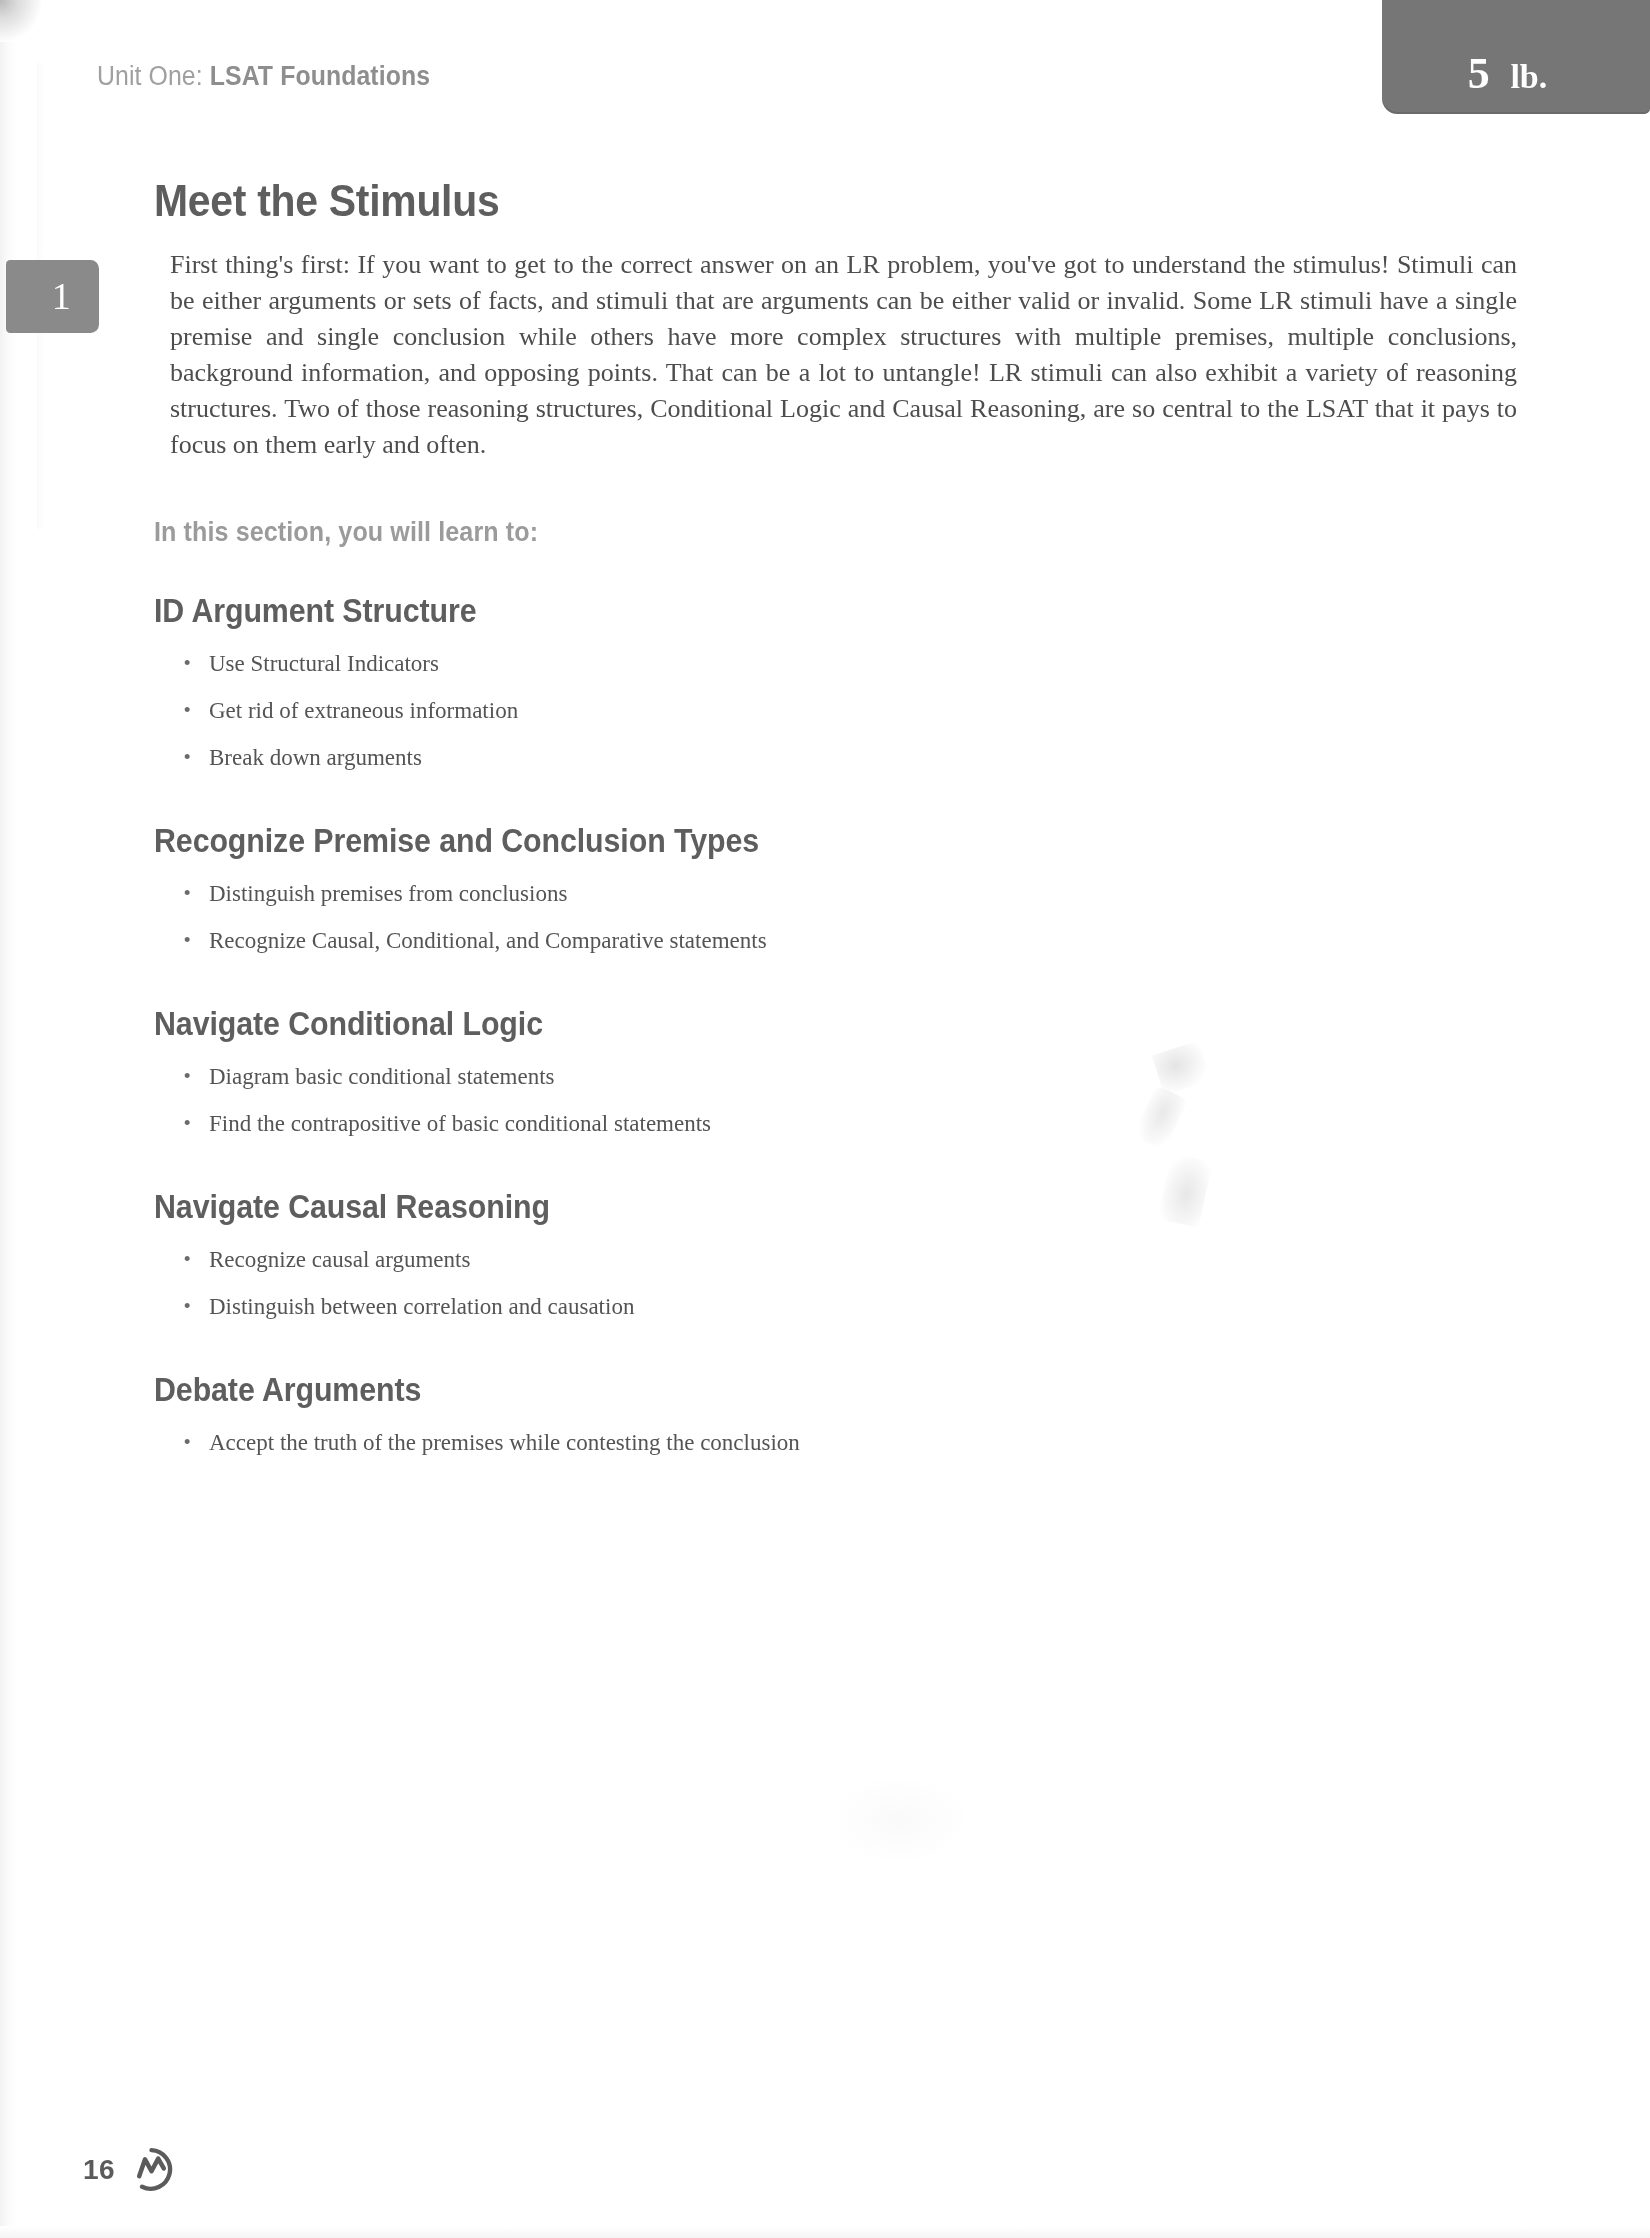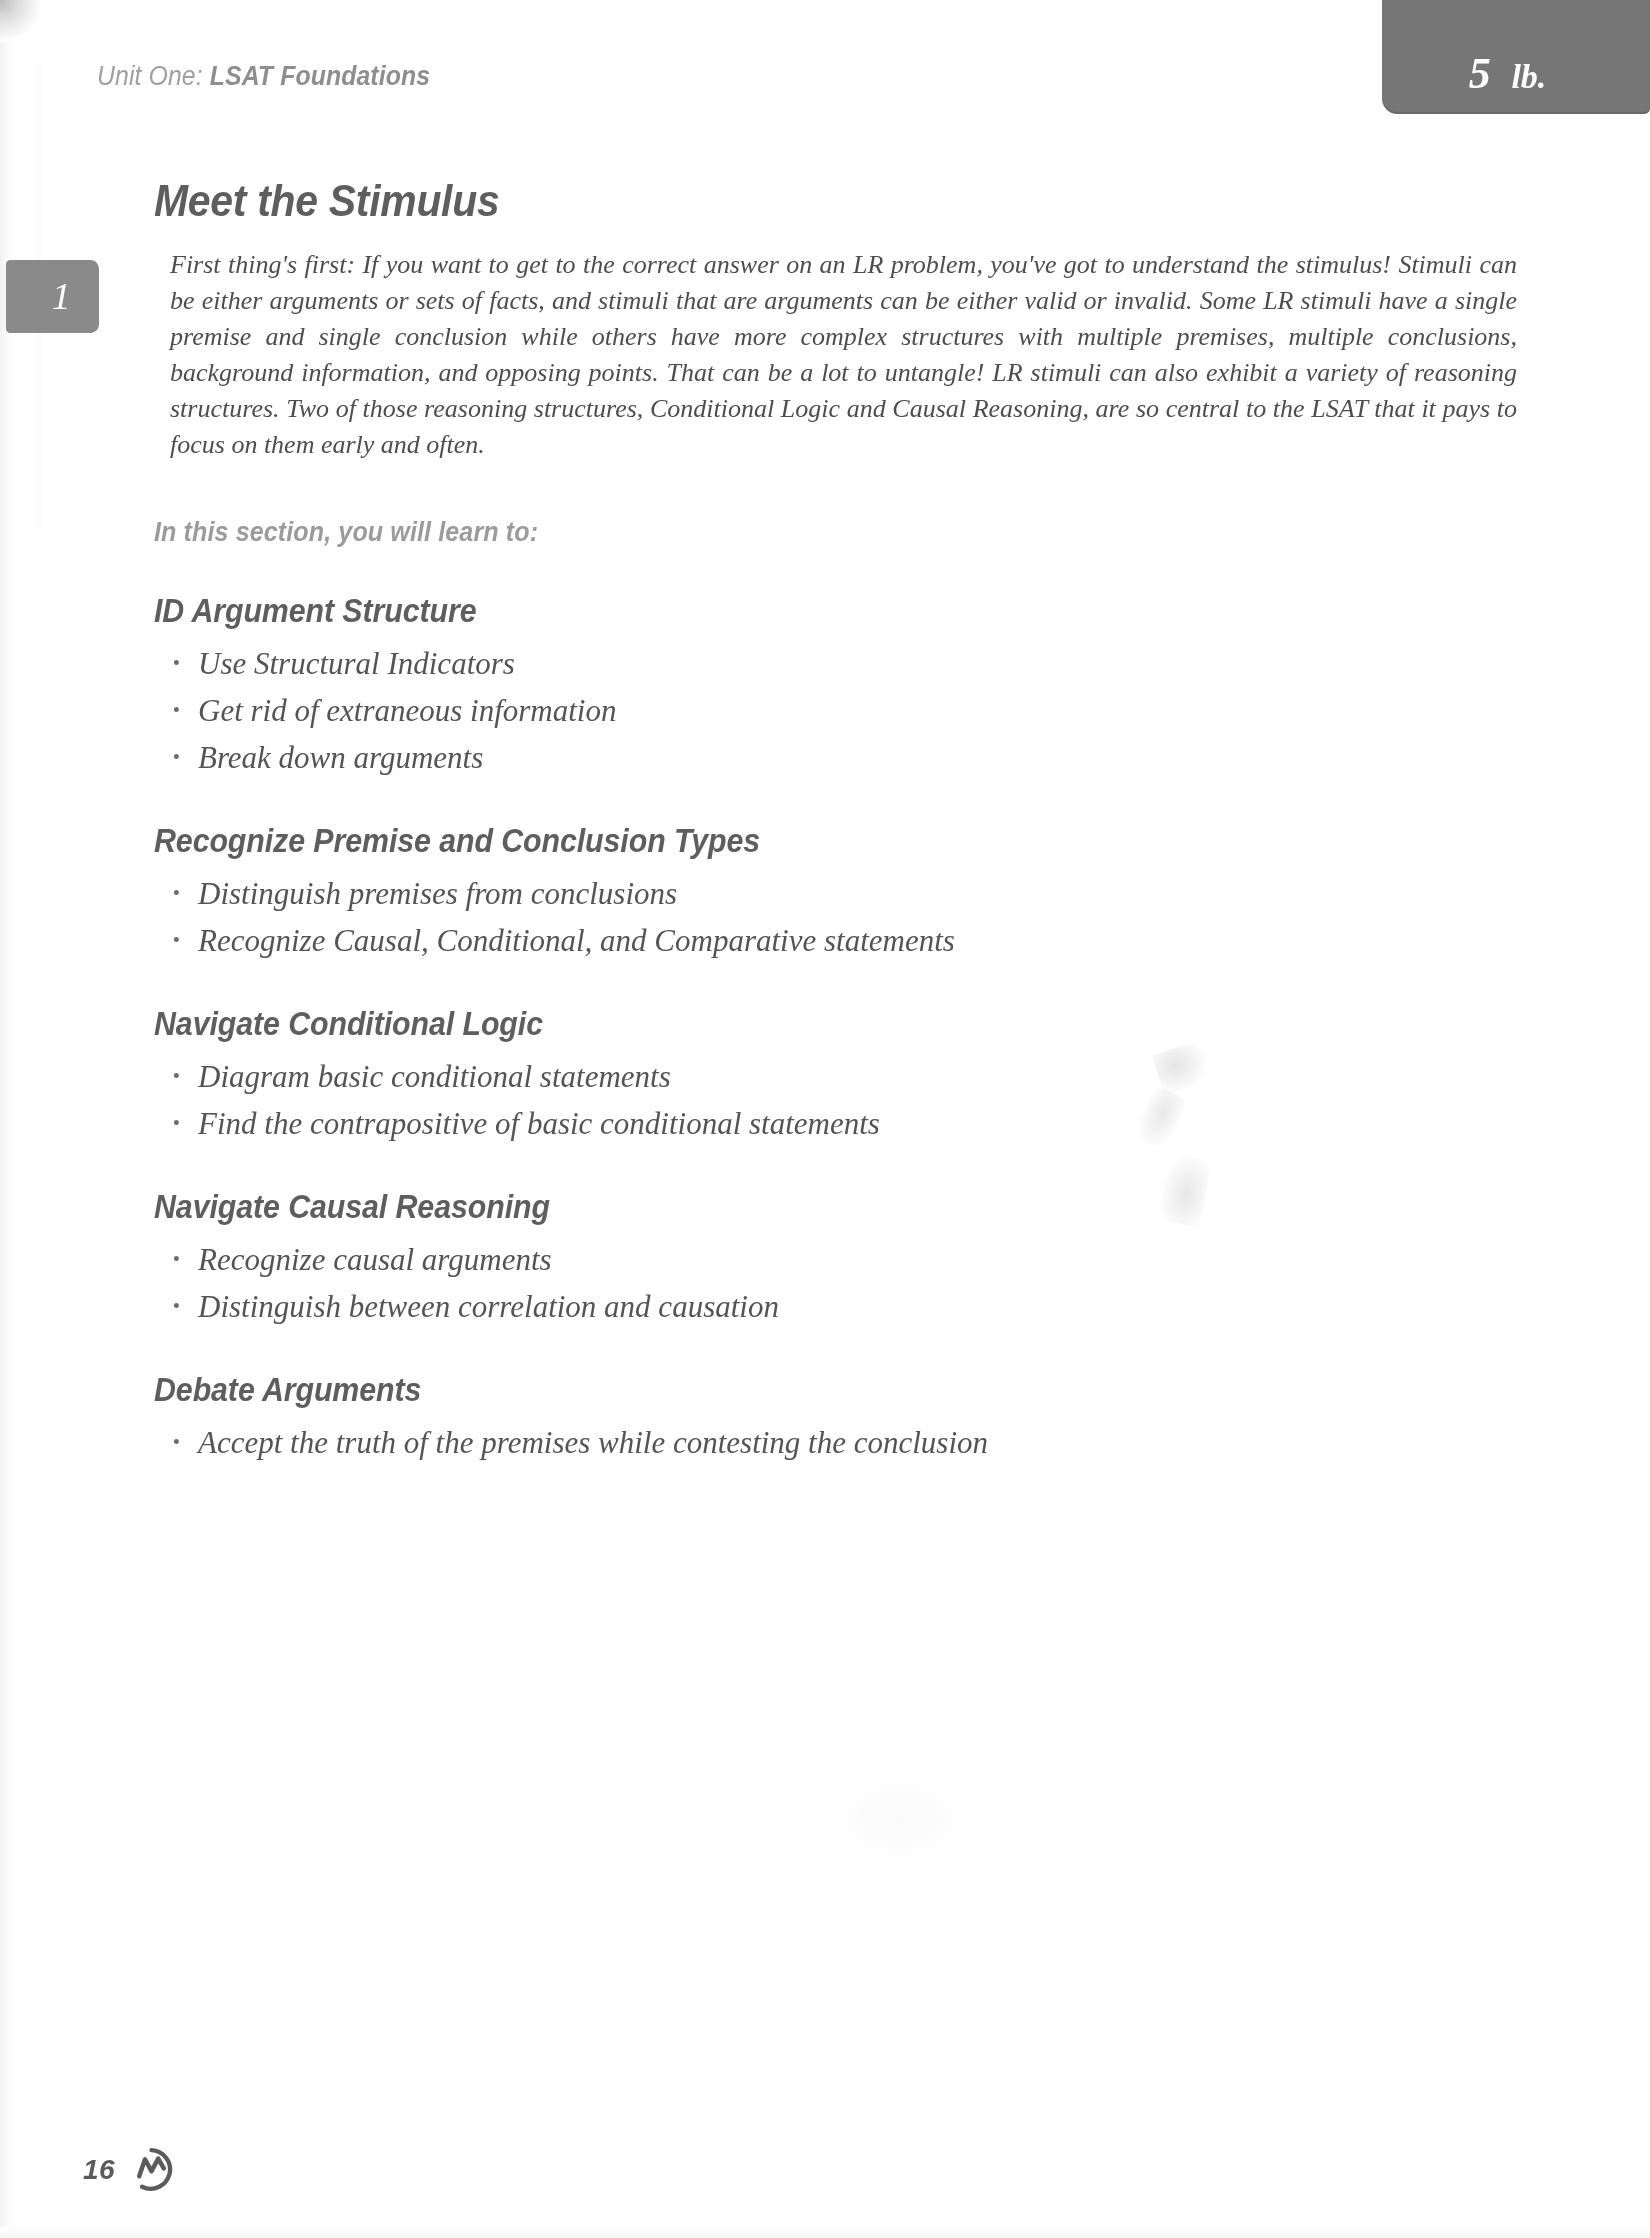--- a/index.html
+++ b/index.html
@@ -8,21 +8,20 @@
     background: #ffffff;
   }
 
   #page {
     position: relative;
     width: 1650px;
     height: 2239px;
     background: #ffffff;
     overflow: hidden;
     font-family: "Liberation Serif", serif;
-    font-style: italic;
   }
 
   
   .scan-edge-left {
     position: absolute;
     left: 0; top: 0;
     width: 18.3px; height: 2239px;
     background: linear-gradient(to right, #f2f2f2 0%, #fbfbfb 45%, #ffffff 100%);
     pointer-events: none;
   }
@@ -208,23 +207,24 @@
   }
 
   ul.bullets {
     margin: 0;
     padding: 0 0 0 44px;
     list-style: none;
   }
   ul.bullets li {
     position: relative;
     font-family: "Liberation Serif", serif;
-    font-size: 31px;
+    font-size: 23px;
     line-height: 47px;
     color: #545454;
+    margin-left: 11px;
   }
   ul.bullets li::before {
     content: "\2022";
     position: absolute;
     left: -25.4px;
     top: 0;
     color: #6b6b6b;
     font-size: 21px;
   }
 

